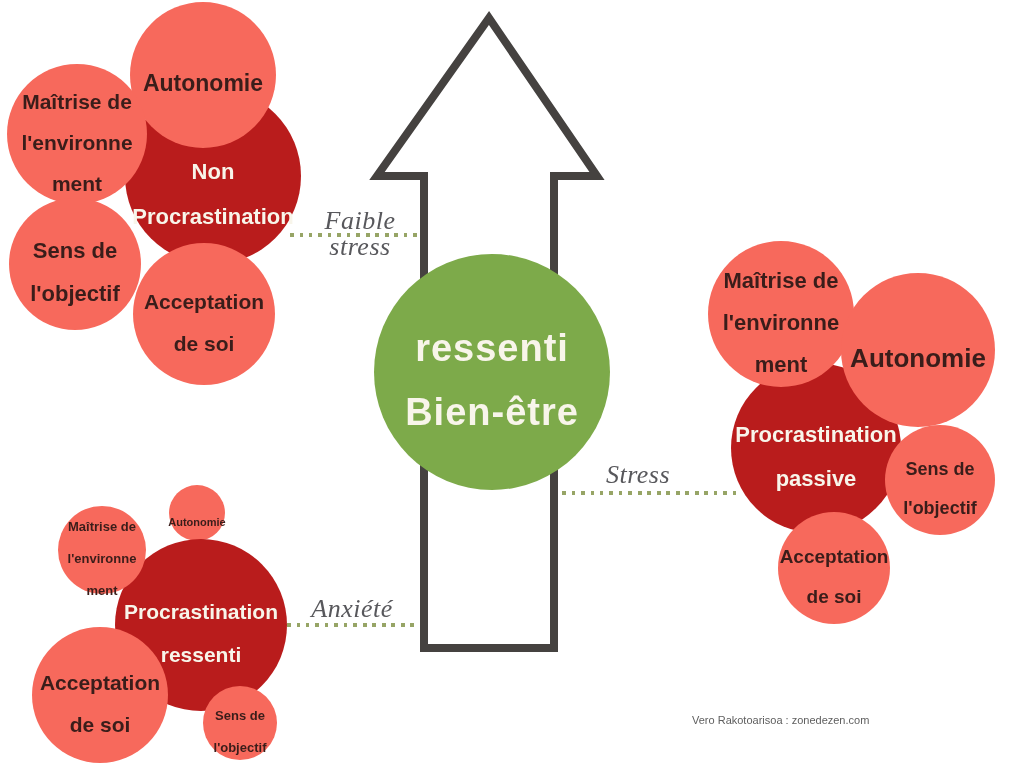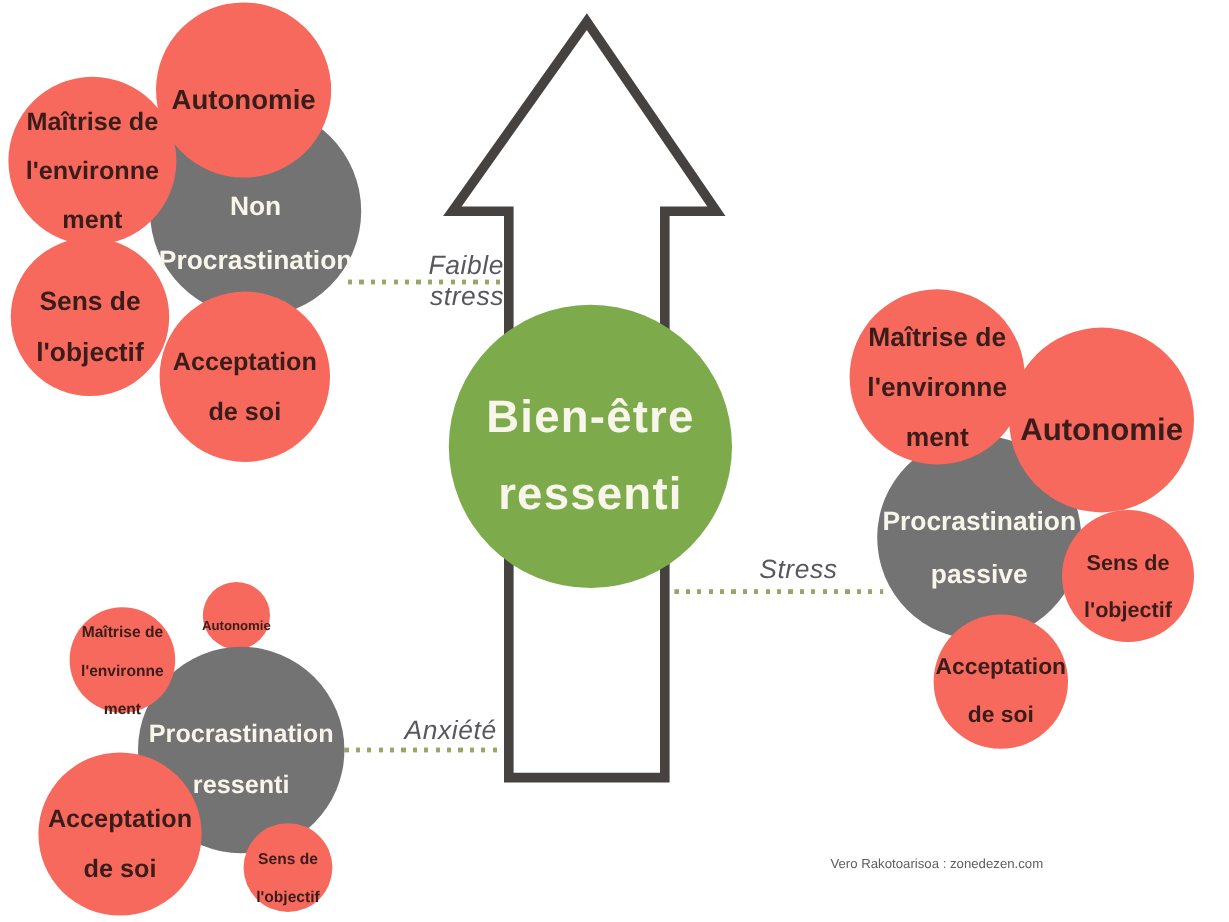--- a/index.html
+++ b/index.html
@@ -9,21 +9,21 @@
   }
   
   .circle{
     position:absolute;border-radius:50%;
     display:flex;flex-direction:column;align-items:center;justify-content:center;
     text-align:center;box-sizing:border-box;
   }
   .circle span{display:block;margin-top:17px;}
   .coral{background:#F7695C;color:#3A1D1A;font-weight:700;z-index:3;}
   .coral.behind{z-index:1;}
-  .hub{background:#737373;color:#F8F5EA;z-index:2;}
+  .hub{background:#b91c1c;color:#F8F5EA;z-index:2;}
   .hub .hub-regular{font-weight:700;}
   .hub .hub-bold{font-weight:700;}
   .green-circle{background:#7DAA4A;color:#F8F5EA;font-weight:700;z-index:4;
     font-size:38px;line-height:47px;letter-spacing:1px;}
   
   #tl-autonomie{left:130px;top:2px;width:146px;height:146px;font-size:23px;}
   #tl-maitrise{left:7px;top:64px;width:140px;height:140px;font-size:21px;line-height:24px;}
   #tl-hub{left:125px;top:88px;width:176px;height:176px;font-size:22px;line-height:28px;padding-top:20px;}
   #tl-sens{left:9px;top:198px;width:132px;height:132px;font-size:22px;line-height:26px;}
   #tl-acceptation{left:133px;top:243px;width:142px;height:142px;font-size:21px;line-height:25px;}
@@ -47,21 +47,21 @@
   .connector{
     position:absolute;height:4px;z-index:1;
     background-image:repeating-linear-gradient(to right,#97A566 0px,#97A566 3.5px,transparent 3.5px,transparent 9.5px);
   }
   #conn-faible{left:290px;top:233px;width:134px;}
   #conn-stress{left:562px;top:491px;width:174px;}
   #conn-anxiete{left:287px;top:623px;width:154px;}
   
   .conn-label{
     position:absolute;z-index:1;font-style:italic;color:#58585C;
-    font-size:22px;line-height:26px;text-align:right;letter-spacing:0.5px;
+    font-size:26px;line-height:26px;text-align:center;letter-spacing:0.5px;font-family:Liberation Serif, serif;
   }
   #label-faible{left:300px;top:208px;width:120px;}
   #label-stress{left:578px;top:462px;width:120px;}
   #label-anxiete{left:290px;top:596px;width:124px;}
   
   #attribution{
     position:absolute;left:692px;top:714px;width:280px;z-index:1;
     color:#5E5E5E;font-size:11px;text-align:left;
   }
 </style>
@@ -146,19 +146,19 @@
   <div class="circle coral" id="r-sens">
     <span>Sens de</span>
     <span>l'objectif</span>
   </div>
   <div class="circle coral" id="r-acceptation">
     <span>Acceptation</span>
     <span>de soi</span>
   </div>
 
   <div class="circle green-circle" id="green">
+    <span>ressenti</span>
     <span>Bien-être</span>
-    <span>ressenti</span>
   </div>
 
   <div id="attribution">Vero Rakotoarisoa : zonedezen.com</div>
 
 </div>
 
 </body></html>

